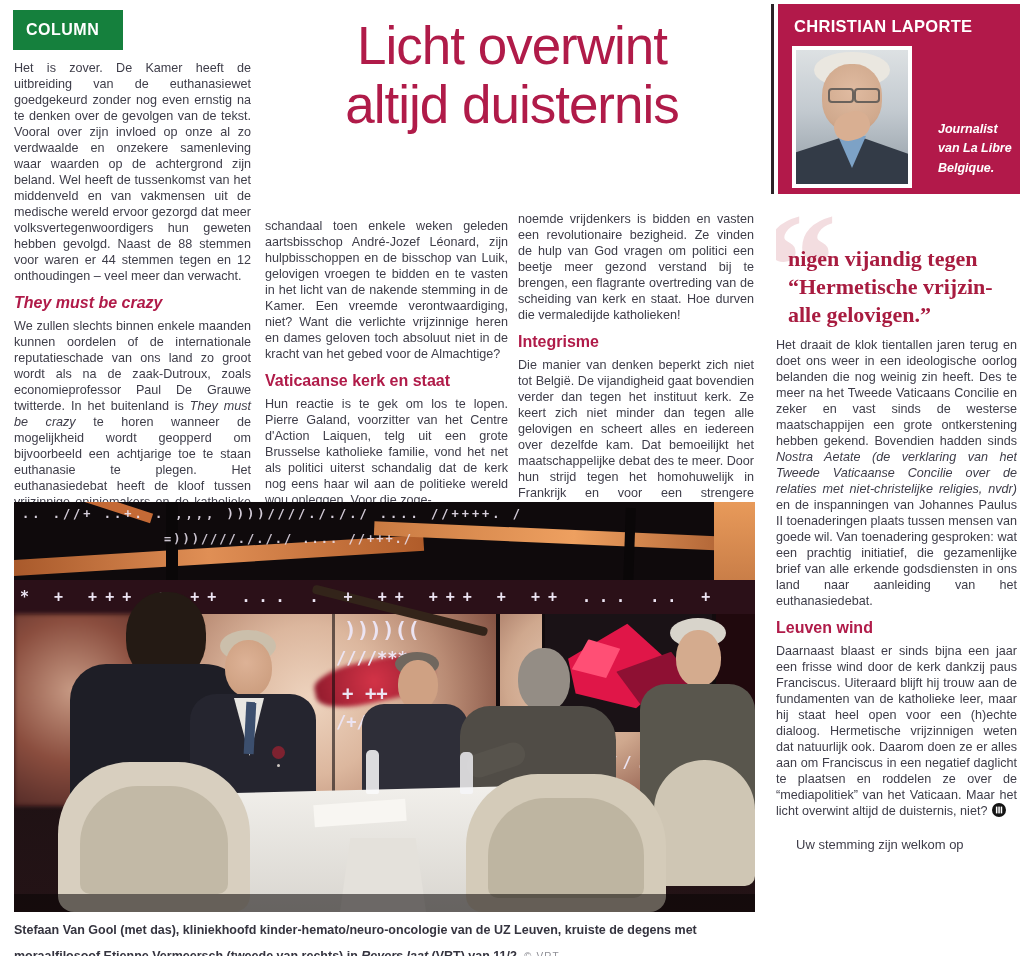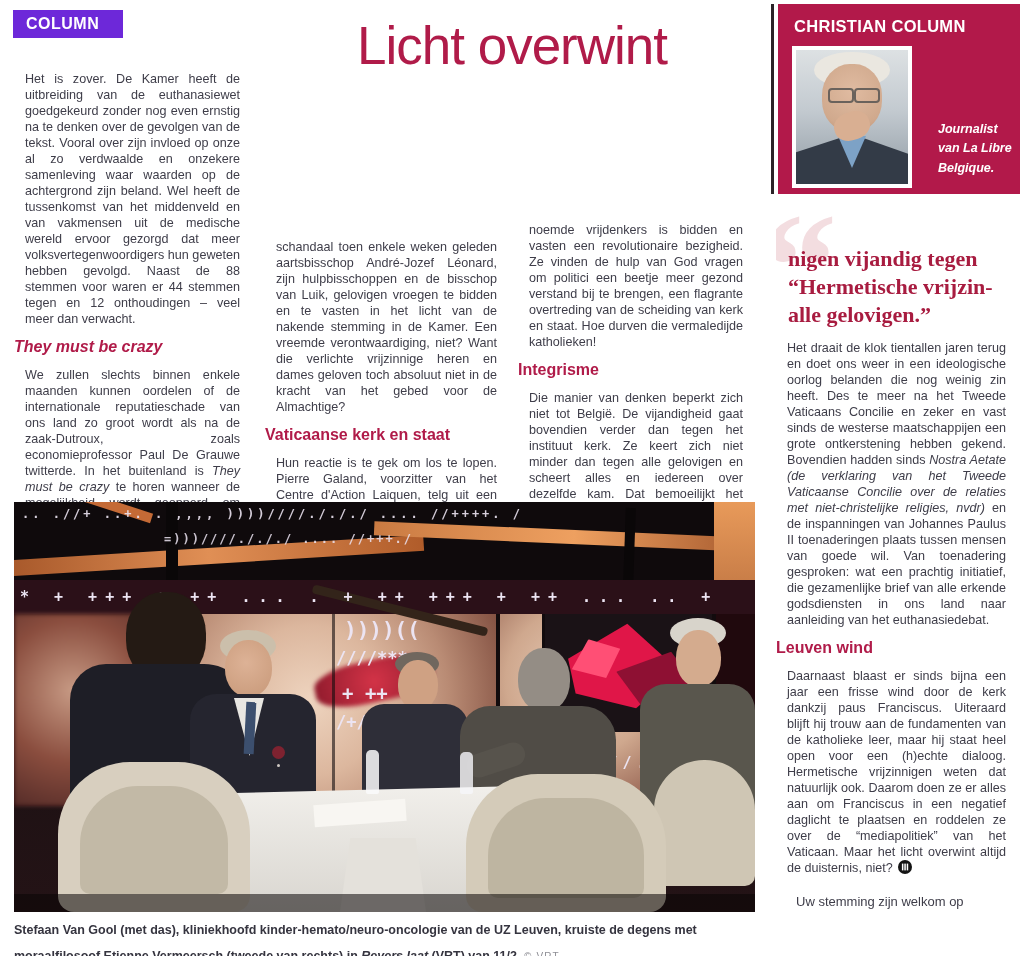--- a/index.html
+++ b/index.html
@@ -1,46 +1,46 @@
 <!DOCTYPE html>
 <html lang="nl"><head>
 <meta charset="utf-8">
 <style>
   html,body{margin:0;padding:0;background:#ffffff;}
   .page{position:relative;width:1028px;height:956px;background:#fff;
         font-family:"Liberation Sans",sans-serif;overflow:hidden;}
 
   
-  .kicker{position:absolute;left:13px;top:10px;width:110px;height:28px;background:#6d28d9;
+  .kicker{position:absolute;left:13px;top:10px;width:110px;height:40px;background:#15803d;
           color:#fff;font-weight:bold;font-size:16px;letter-spacing:.5px;
           display:flex;align-items:center;padding-left:13px;box-sizing:border-box;}
 
   
   .headline{position:absolute;left:252px;top:16px;width:520px;margin:0;text-align:center;
             color:#b01b49;font-weight:300;font-size:53px;line-height:1.12;letter-spacing:-1px;}
 
   
   .author-rule{position:absolute;left:771px;top:4px;width:3px;height:190px;background:#2b2327;}
   .author-box{position:absolute;left:778px;top:4px;width:242px;height:190px;background:#b2194a;color:#fff;}
   .author-name{position:absolute;left:16px;top:13px;font-size:16.5px;font-weight:bold;letter-spacing:.3px;}
   .author-photo{position:absolute;left:14px;top:42px;width:112px;height:134px;border:4px solid #fff;
                 overflow:hidden;background:linear-gradient(180deg,#dde1e3 0%,#c3cad0 45%,#8f9aa3 100%);}
   .ap{position:absolute;}
   .author-role{position:absolute;left:160px;top:116px;width:92px;font-style:italic;font-weight:bold;
                font-size:12.5px;line-height:1.55;}
 
   
   .col{position:absolute;color:#3e3d49;font-size:12.6px;line-height:16px;text-align:justify;
        hyphens:auto;}
-  .col p{margin:11px;}
+  .col p{margin:0;}
   .col .sub{color:#b01b49;font-size:16px;font-weight:bold;margin:10px 0 6px;text-align:left;line-height:1.1;}
   .sub.it-head{font-style:italic;}
   .it{font-style:italic;}
   .col1{left:14px;top:60px;width:237px;}
-  .col2{left:265px;top:228px;width:243px;}
+  .col2{left:265px;top:218px;width:243px;}
   .col3{left:518px;top:211px;width:236px;}
   .col4{left:776px;top:211px;width:241px;height:748px;overflow:hidden;}
 
   
   .pullquote{position:relative;margin:14px 0 8px;padding:20px 0 0 12px;
              font-family:"Liberation Serif",serif;color:#a81c40;font-size:22px;line-height:28px;
              font-weight:bold;text-align:left;}
   .pq-glyph{position:absolute;left:-14px;top:-34px;font-size:150px;line-height:1;
             color:#f3dde0;font-family:"Liberation Serif",serif;font-weight:bold;z-index:0;}
   .pq-line{position:relative;z-index:1;}
@@ -64,25 +64,26 @@
 </style>
 </head>
 <body>
 
 <div class="page">
 
   <div class="kicker">COLUMN</div>
 
   <h1 class="headline">
     <span>Licht overwint</span><br>
+    <span>altijd duisternis</span>
   </h1>
 
   <div class="author-rule"></div>
   <aside class="author-box">
-    <div class="author-name">CHRISTIAN COLUMN</div>
+    <div class="author-name">CHRISTIAN LAPORTE</div>
     <div class="author-photo">
       <div class="ap" style="left:18px;top:2px;width:76px;height:36px;border-radius:50%;background:#eae7e0;"></div>
       <div class="ap" style="left:26px;top:14px;width:60px;height:68px;border-radius:46%;background:radial-gradient(circle at 50% 40%,#e0bba1,#d0a98d 70%,#b98f74);"></div>
       <div class="ap" style="left:32px;top:38px;width:22px;height:11px;border:2px solid #6a625c;border-radius:4px;"></div>
       <div class="ap" style="left:58px;top:38px;width:22px;height:11px;border:2px solid #6a625c;border-radius:4px;"></div>
       <div class="ap" style="left:0;top:84px;width:112px;height:52px;background:#333b47;clip-path:polygon(0 35%,50% 0,100% 38%,100% 100%,0 100%);"></div>
       <div class="ap" style="left:42px;top:86px;width:28px;height:32px;background:#7da2c6;clip-path:polygon(0 0,100% 0,50% 100%);"></div>
       <div class="ap" style="left:38px;top:62px;width:36px;height:28px;border-radius:45%;background:#d9af92;transform:rotate(-18deg);"></div>
     </div>
     <div class="author-role">

